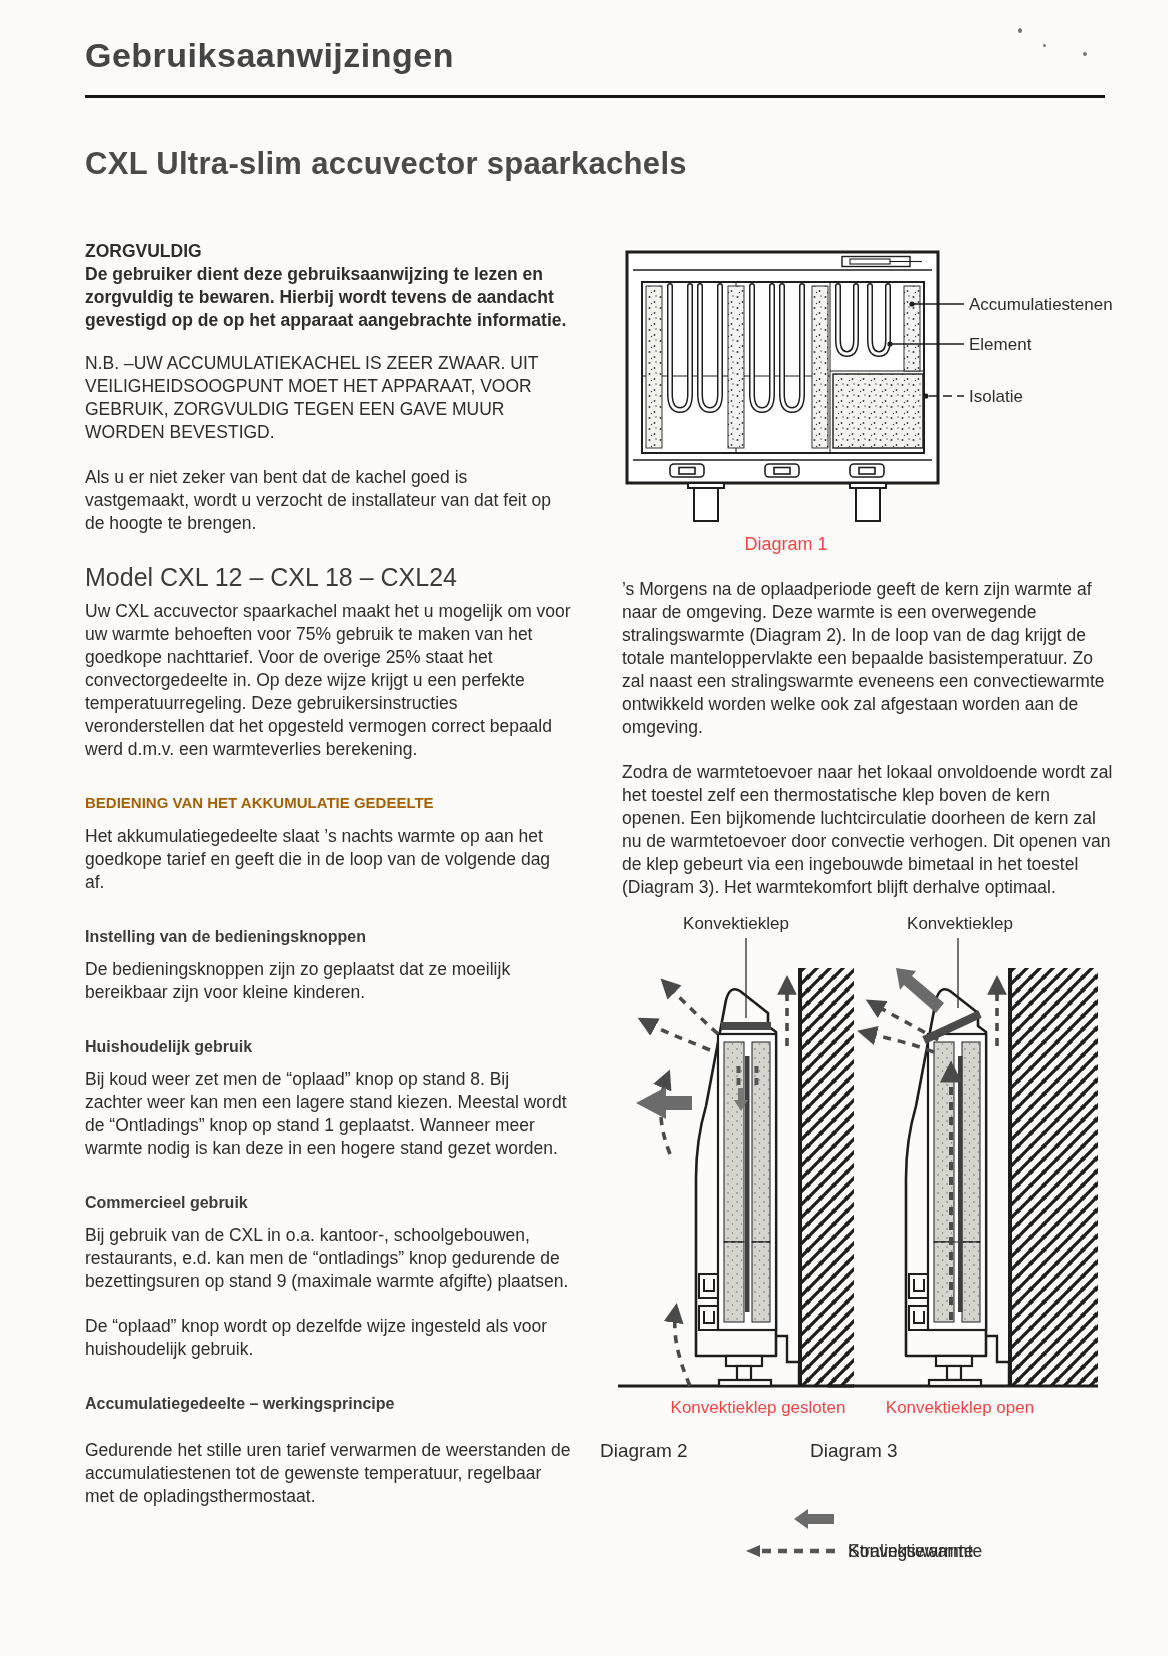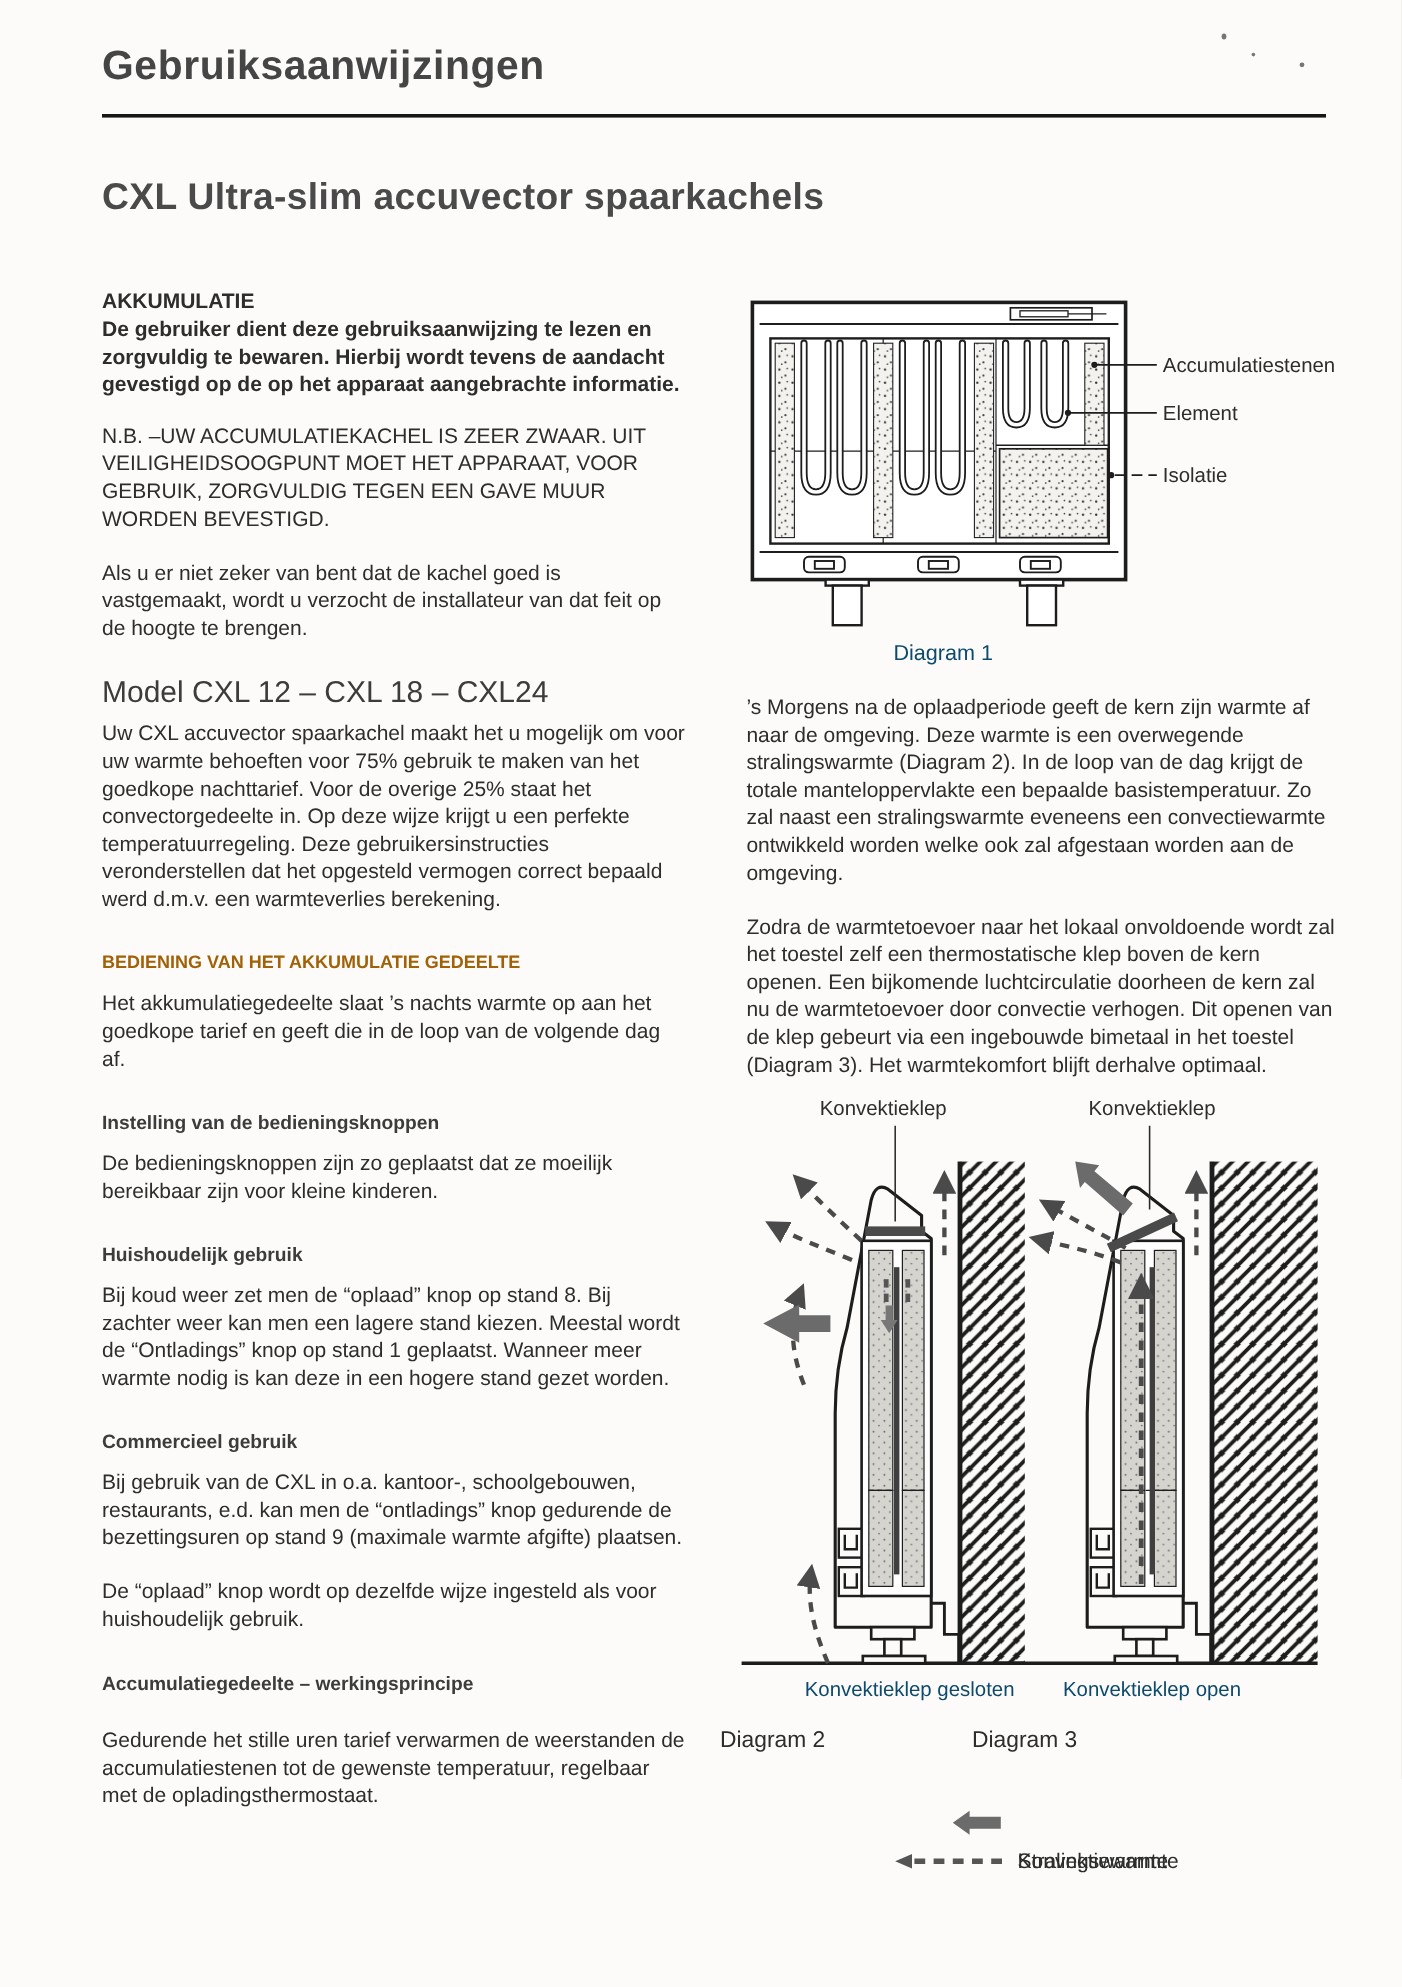--- a/index.html
+++ b/index.html
@@ -19,42 +19,42 @@
   .mt20{margin-top:20px!important;}
   .mt22{margin-top:22px!important;}
   h2.sec{font-size:25px;line-height:29px;font-weight:normal;color:#3c3c3c;margin:28px 0 8px 0;}
   h2.sec-caps{font-size:15px;line-height:27px;font-weight:bold;color:#a16207;margin:28px 0 9px 0;}
   h3.sub{font-size:16px;line-height:26px;font-weight:bold;color:#3c3c3c;margin:30px 0 8px 0;}
   .rtext{position:absolute;left:622px;top:578px;width:492px;font-size:17.5px;line-height:23px;}
   .rtext p{margin:0;}
   
   .abs{position:absolute;}
   .dlabel{position:absolute;font-size:17px;color:#2d2d2d;white-space:nowrap;}
-  .dcaption{position:absolute;font-size:18px;color:#0c4a6e;text-align:center;}
+  .dcaption{position:absolute;font-size:18px;color:#ef4444;text-align:center;}
   .dtitle{position:absolute;font-size:19px;color:#2d2d2d;}
   .klabel{position:absolute;font-size:17px;color:#2d2d2d;text-align:center;}
   .legend-label{position:absolute;font-size:17.5px;color:#2d2d2d;white-space:nowrap;}
   svg{display:block;}
   .speck{position:absolute;background:#4a4a4a;border-radius:50%;opacity:.75;}
 </style>
 </head>
 <body>
 
 <div class="page">
 
   <div class="masthead">Gebruiksaanwijzingen</div>
   <div class="rule"></div>
   <div class="doc-title">CXL Ultra-slim accuvector spaarkachels</div>
 
   <div class="speck" style="left:1018px;top:28px;width:4px;height:5px;"></div>
   <div class="speck" style="left:1083px;top:52px;width:4px;height:4px;"></div>
   <div class="speck" style="left:1043px;top:44px;width:3px;height:3px;"></div>
 
   <div class="leftcol">
-    <p class="b">AKKUMULATIE</p>
+    <p class="b">ZORGVULDIG</p>
     <p class="b">De gebruiker dient deze gebruiksaanwijzing te lezen en zorgvuldig te bewaren. Hierbij wordt tevens de aandacht gevestigd op de op het apparaat aangebrachte informatie.</p>
     <p class="mt20">N.B. –UW ACCUMULATIEKACHEL IS ZEER ZWAAR. UIT VEILIGHEIDSOOGPUNT MOET HET APPARAAT, VOOR GEBRUIK, ZORGVULDIG TEGEN EEN GAVE MUUR WORDEN BEVESTIGD.</p>
     <p class="mt22">Als u er niet zeker van bent dat de kachel goed is vastgemaakt, wordt u verzocht de installateur van dat feit op de hoogte te brengen.</p>
 
     <h2 class="sec">Model CXL 12 – CXL 18 – CXL24</h2>
     <p>Uw CXL accuvector spaarkachel maakt het u mogelijk om voor uw warmte behoeften voor 75% gebruik te maken van het goedkope nachttarief. Voor de overige 25% staat het convectorgedeelte in. Op deze wijze krijgt u een perfekte temperatuurregeling. Deze gebruikersinstructies veronderstellen dat het opgesteld vermogen correct bepaald werd d.m.v. een warmteverlies berekening.</p>
 
     <h2 class="sec-caps">BEDIENING VAN HET AKKUMULATIE GEDEELTE</h2>
     <p>Het akkumulatiegedeelte slaat ’s nachts warmte op aan het goedkope tarief en geeft die in de loop van de volgende dag af.</p>
 

